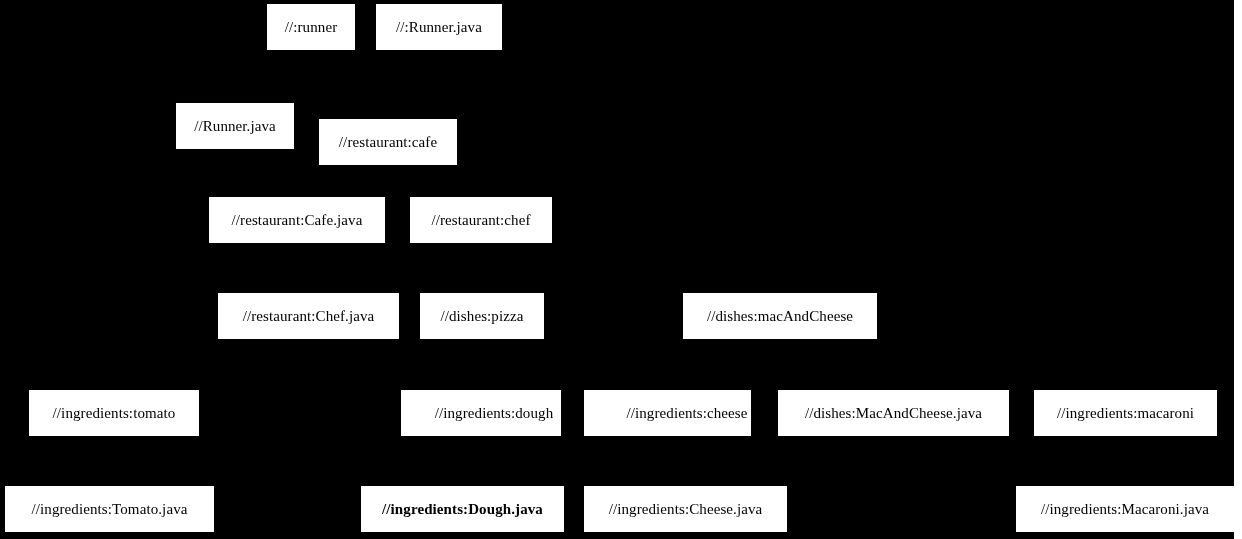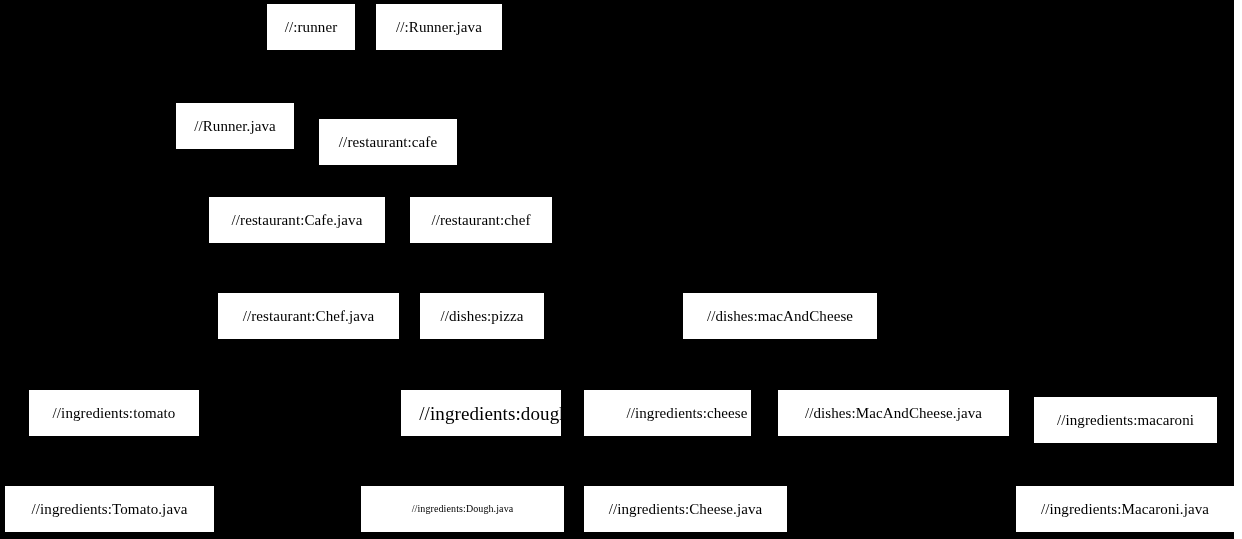--- a/index.html
+++ b/index.html
@@ -106,36 +106,36 @@
       <div class="graph-node" style="left: 419px; top: 292px; width: 126px; height: 48px; border-color: rgb(0, 0, 0); background: rgb(255, 255, 255);">
         <span class="node-label" style="font-size: 15px;">//dishes:pizza</span>
       </div>
       <div class="graph-node" style="left: 682px; top: 292px; width: 196px; height: 48px; border-color: rgb(0, 0, 0); background: rgb(255, 255, 255);">
         <span class="node-label" style="font-size: 15px;">//dishes:macAndCheese</span>
       </div>
       <div class="graph-node" style="left: 28px; top: 389px; width: 172px; height: 48px; border-color: rgb(0, 0, 0); background: rgb(255, 255, 255);">
         <span class="node-label" style="font-size: 15px;">//ingredients:tomato</span>
       </div>
       <div class="graph-node" style="left: 400px; top: 389px; width: 162px; height: 48px; border-color: rgb(0, 0, 0); background: rgb(255, 255, 255);">
-        <span class="node-label" style="font-size: 19px; margin-left: 26px;">//ingredients:dough</span>
+        <span class="node-label" style="font-size: 15px; margin-left: 26px;">//ingredients:dough</span>
       </div>
       <div class="graph-node" style="left: 583px; top: 389px; width: 169px; height: 48px; border-color: rgb(0, 0, 0); background: rgb(255, 255, 255); padding-left: 39px;">
         <span class="node-label" style="font-size: 15px;">//ingredients:cheese</span>
       </div>
       <div class="graph-node" style="left: 777px; top: 389px; width: 233px; height: 48px; border-color: rgb(0, 0, 0); background: rgb(255, 255, 255);">
         <span class="node-label" style="font-size: 15px;">//dishes:MacAndCheese.java</span>
       </div>
-      <div class="graph-node" style="left: 1033px; top: 389px; width: 185px; height: 48px; border-color: rgb(0, 0, 0); background: rgb(255, 255, 255); margin-top: 7px;">
+      <div class="graph-node" style="left: 1033px; top: 389px; width: 185px; height: 48px; border-color: rgb(0, 0, 0); background: rgb(255, 255, 255);">
         <span class="node-label" style="font-size: 15px;">//ingredients:macaroni</span>
       </div>
       <div class="graph-node" style="left: 4px; top: 485px; width: 211px; height: 48px; border-color: rgb(0, 0, 0); background: rgb(255, 255, 255); align-items: center;">
         <span class="node-label" style="font-size: 15px;">//ingredients:Tomato.java</span>
       </div>
       <div class="graph-node" style="left: 360px; top: 485px; width: 205px; height: 48px; border-color: rgb(0, 0, 0); background: rgb(255, 255, 255);">
-        <span class="node-label" style="font-size: 10px;">//ingredients:Dough.java</span>
+        <span class="node-label" style="font-size: 15px; font-weight: bold;">//ingredients:Dough.java</span>
       </div>
       <div class="graph-node" style="left: 583px; top: 485px; width: 205px; height: 48px; border-color: rgb(0, 0, 0); background: rgb(255, 255, 255);">
         <span class="node-label" style="font-size: 15px;">//ingredients:Cheese.java</span>
       </div>
       <div class="graph-node" style="left: 1015px; top: 485px; width: 220px; height: 48px; border-color: rgb(0, 0, 0); background: rgb(255, 255, 255);">
         <span class="node-label" style="font-size: 15px;">//ingredients:Macaroni.java</span>
       </div>
     </div>
 
 </div>

